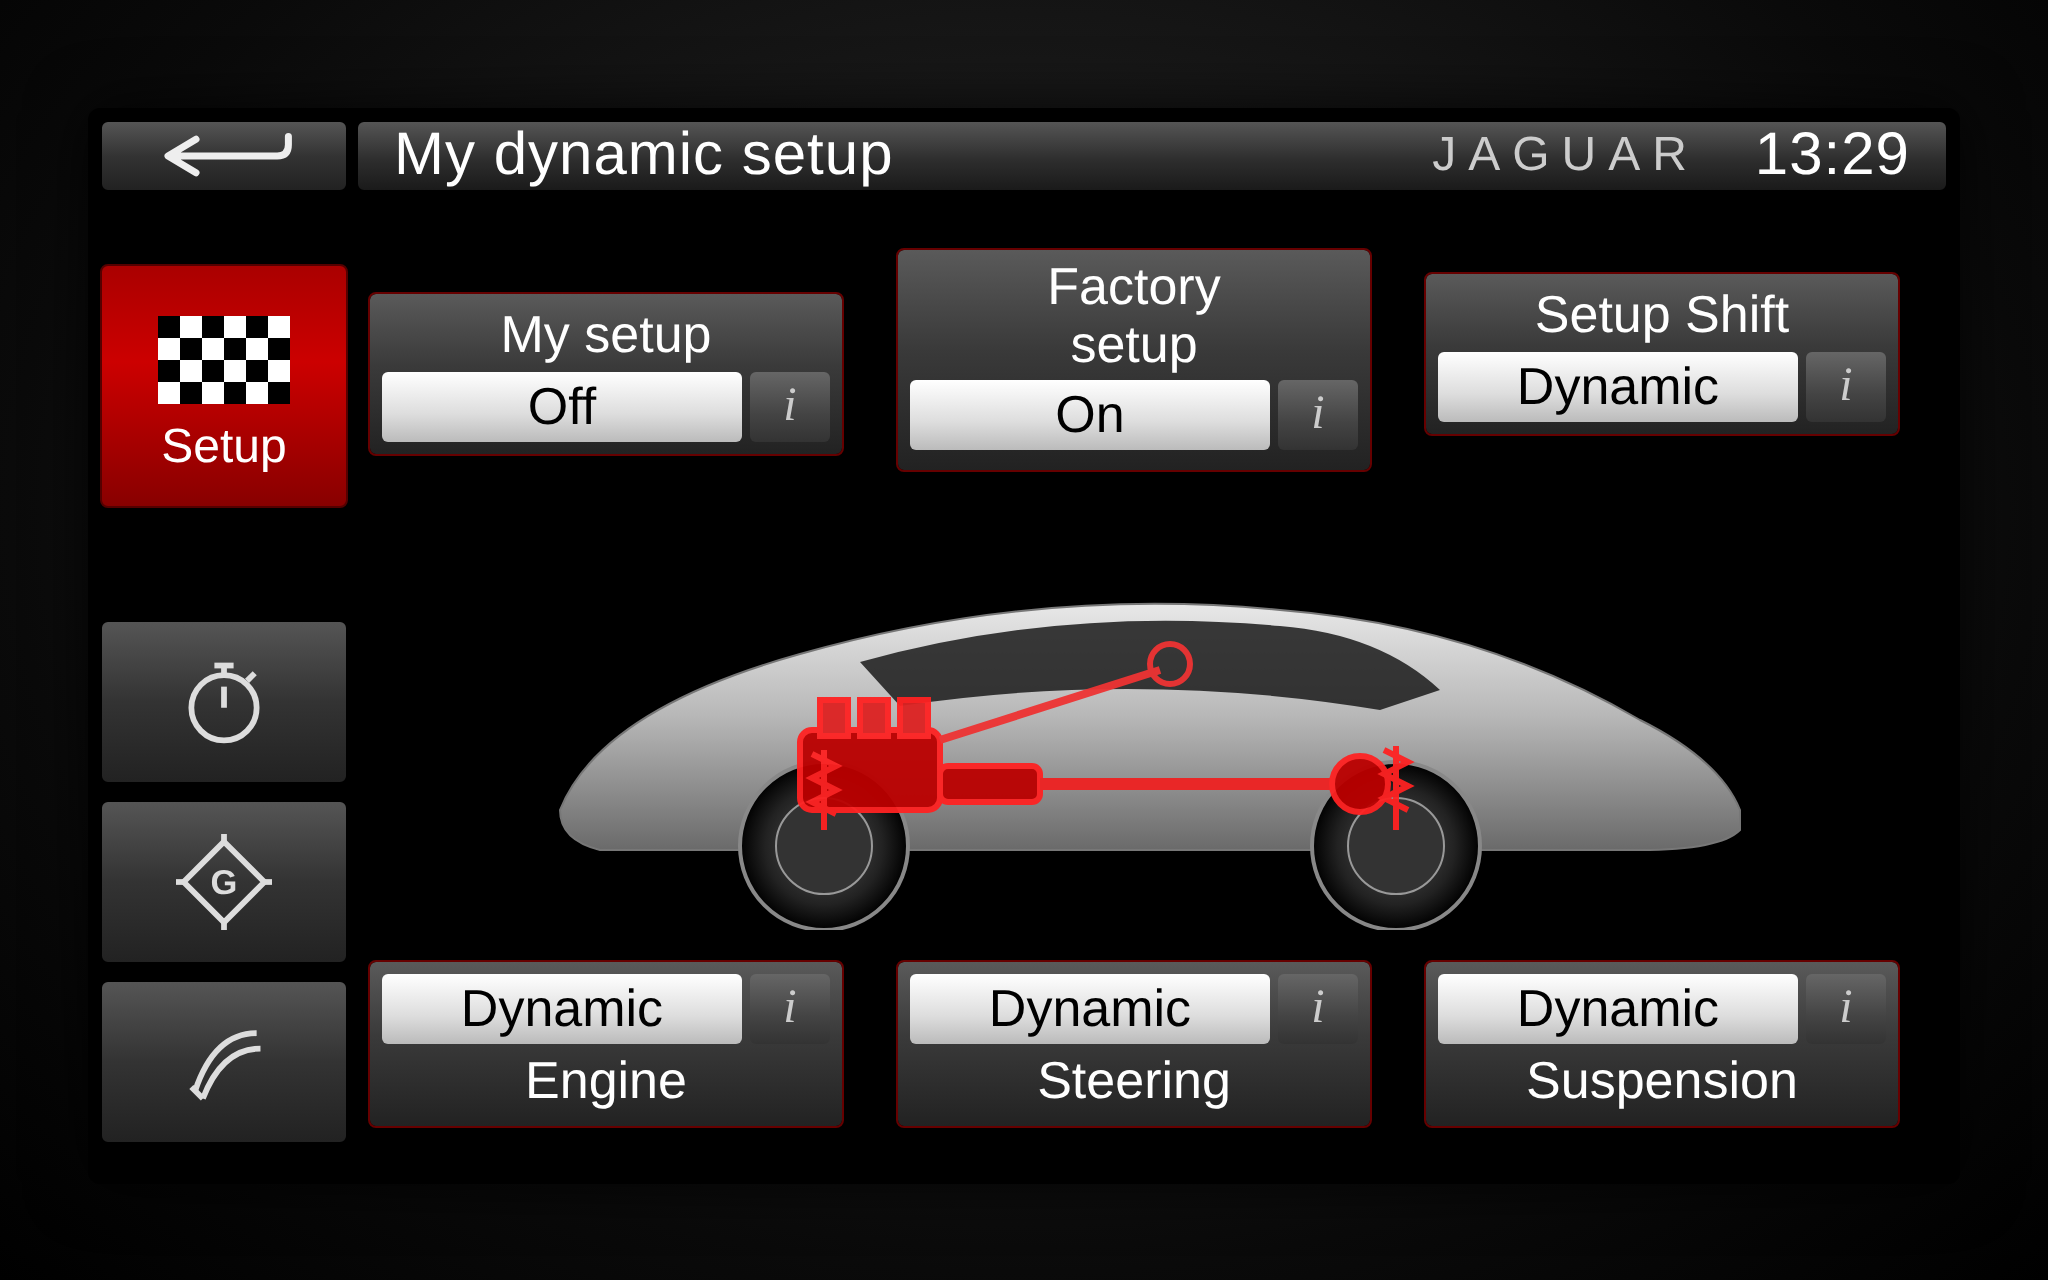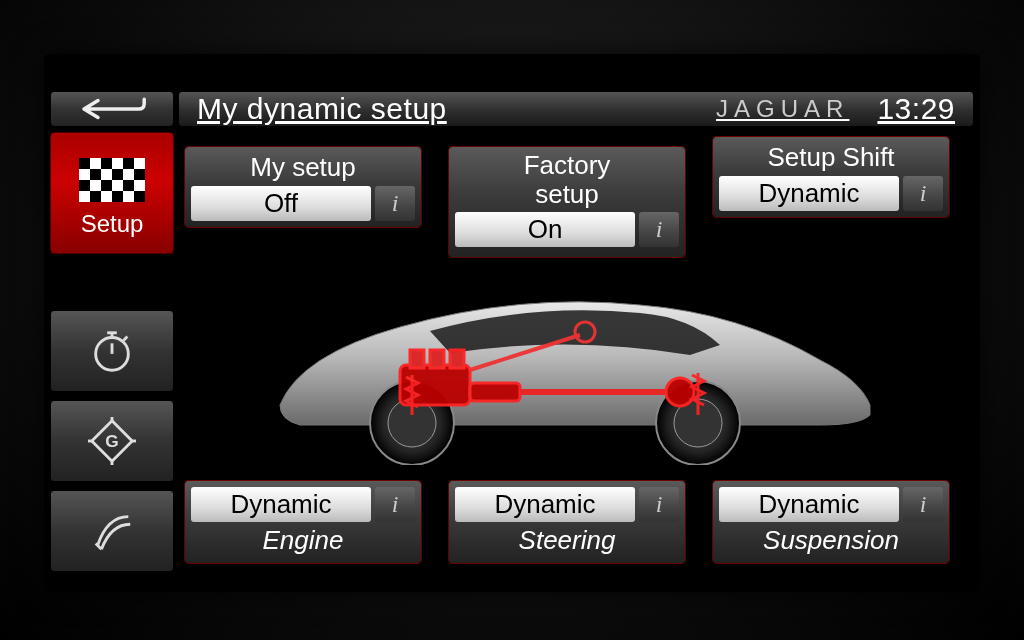--- a/index.html
+++ b/index.html
@@ -21,25 +21,24 @@
     padding: 6px;
   }
   .screen {
     width: 100%; height: 100%;
     background: #000;
     position: relative;
   }
   
   .header {
     position: absolute;
-    left: 0; top: 16px;
+    left: 0; top: 0;
     width: 100%; height: 66px;
     display: flex;
-    align-items: center;
-    text-decoration: underline;
+    align-items: flex-start;
   }
   .back-btn {
     width: 124px;
     background: linear-gradient(to bottom, #555 0%, #333 50%, #222 100%);
     border: 1px solid #000;
     border-radius: 4px;
     display: flex;
     align-items: center;
     justify-content: center;
     margin-right: 4px;
@@ -146,21 +145,21 @@
     border-radius: 3px;
     display: flex;
     align-items: center;
     justify-content: center;
     font-family: Georgia, serif;
     font-style: italic;
     font-size: 24px;
     color: #ccc;
   }
   
-  .card.bottom .card-title { padding: 4px 0 8px 0; font-style: italic; }
+  .card.bottom .card-title { padding: 4px 0 8px 0; }
   .card.bottom .card-val-row { padding: 6px 6px 0 6px; }
   
   .car-stage {
     position: absolute;
     left: 150px; top: 200px;
     width: 740px; height: 210px;
     display: flex;
     align-items: center;
     justify-content: center;
   }
@@ -237,21 +236,21 @@
     </div>
 
     <div class="card" style="left:134px; top:76px;margin-top:10px;">
       <div class="card-title">My setup</div>
       <div class="card-val-row">
         <div class="val">Off</div>
         <div class="info">i</div>
       </div>
     </div>
 
-    <div class="card" style="left:398px; top:86px; height:112px;">
+    <div class="card" style="left:398px; top:64px; height:112px;">
       <div class="card-title" style="white-space:pre-line; padding-top:4px;">Factory
 setup</div>
       <div class="card-val-row">
         <div class="val">On</div>
         <div class="info">i</div>
       </div>
     </div>
 
     <div class="card" style="left:662px; top:76px;">
       <div class="card-title">Setup Shift</div>

